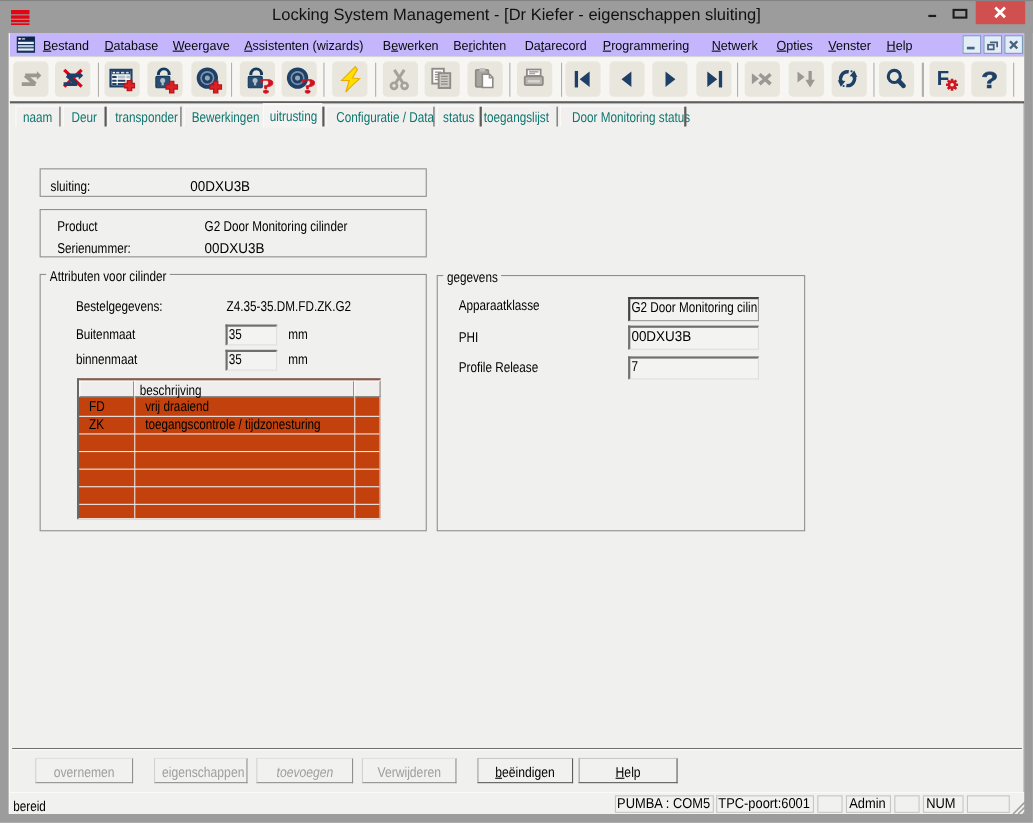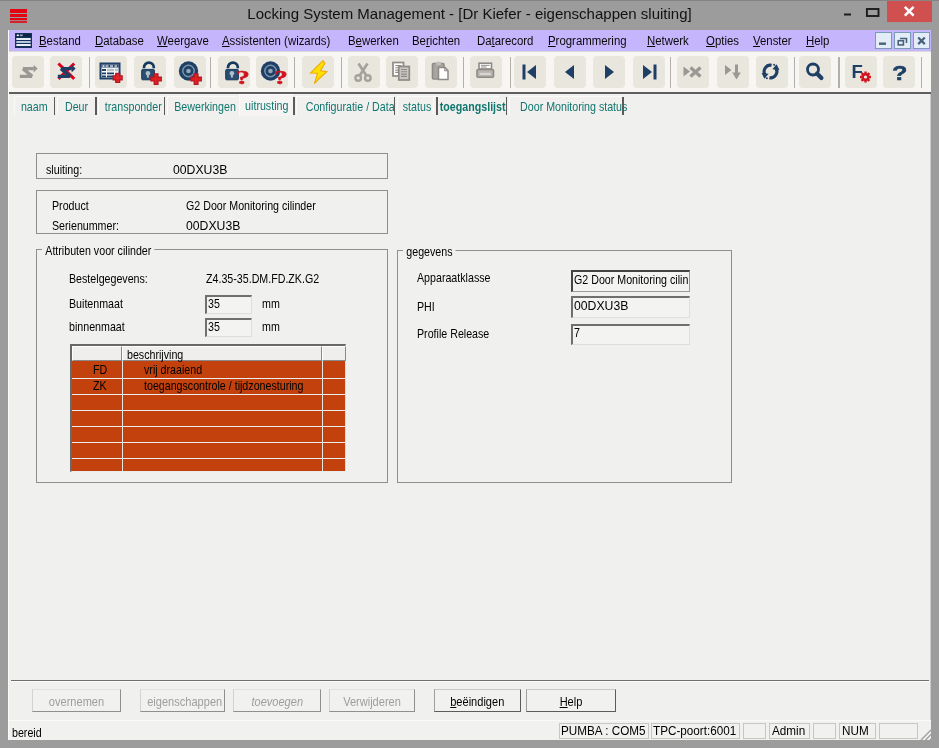--- a/index.html
+++ b/index.html
@@ -29,21 +29,21 @@
   .btn{box-sizing:border-box;height:23px;background:#f1f1f0;border:1px solid;border-color:#dcdcdb #777 #777 #c6c6c5;}
   .btn span{position:absolute;left:0;right:0;top:4px;text-align:center;font-size:13px;transform:scaleX(0.85);transform-origin:center top;white-space:pre;}
   .btn.dis span{color:#9e9e9e;}
   .btn.dis{border-color:#e0e0df #8f8f8f #8f8f8f #d2d2d1;}
   .btn.en{border-color:#c9c9c8 #5c5c5c #5c5c5c #9e9e9e;}
   #statusbar{left:0;top:689.5px;width:922px;height:20.5px;background:#f1f1f0;border-top:1px solid #fafaf9;box-sizing:border-box;}
   .seg{box-sizing:border-box;top:2.5px;height:15.5px;border:1px solid #c6c6c5;background:#f1f1f0;}
   .seg .ms{left:1.5px;top:-1px;transform:scaleX(0.9);}
   u{text-decoration:underline;}
   .thc{position:absolute;box-sizing:border-box;top:0;height:15.5px;background:#efeeec;border-style:solid;border-width:1px 1.5px 1.5px 1px;border-color:#fdfdfd #8a8a8a #8a8a8a #fdfdfd;}
-  .trw{position:absolute;left:16px;width:312px;height:16px;padding-left:26px;}
+  .trw{position:absolute;left:4px;width:312px;height:16px;padding-left:26px;}
   .tln{position:absolute;left:0;width:273px;height:1px;background:#ececec;}
   .tcl{position:absolute;top:15.5px;width:1px;height:109.5px;background:#e6e6e6;}
 </style>
 </head>
 <body>
 <div id="win">
   <div class="abs" id="titlebar">
     <svg class="abs" style="left:10px;top:7.5px" width="17" height="14">
       <rect x="0" y="0" width="17" height="4" fill="#e20613"></rect>
       <rect x="0" y="5" width="17" height="3" fill="#e20613"></rect>
@@ -303,21 +303,21 @@
         </div>
 <div class="abs tab active" style="left:229.5px;width:54.5px;">
           <span>uitrusting</span>
         </div>
 <div class="abs tab" style="left:287px;width:97.5px;">
           <span>Configuratie / Data</span>
         </div>
 <div class="abs tab" style="left:388px;width:39px;">
           <span>status</span>
         </div>
-<div class="abs tab" style="left:424px;width:65.5px;font-weight:bold;">
+<div class="abs tab" style="left:424px;width:65.5px;">
           <span>toegangslijst</span>
         </div>
 <div class="abs tab" style="left:500px;width:113px;">
           <span>Door Monitoring status</span>
         </div>
 <div class="abs tabsep" style="left:44.5px;"></div>
 <div class="abs tabsep" style="left:86.3px;"></div>
 <div class="abs tabsep" style="left:154.7px;"></div>
 <div class="abs tabsep" style="left:284px;"></div>
 <div class="abs tabsep" style="left:384.6px;"></div>

